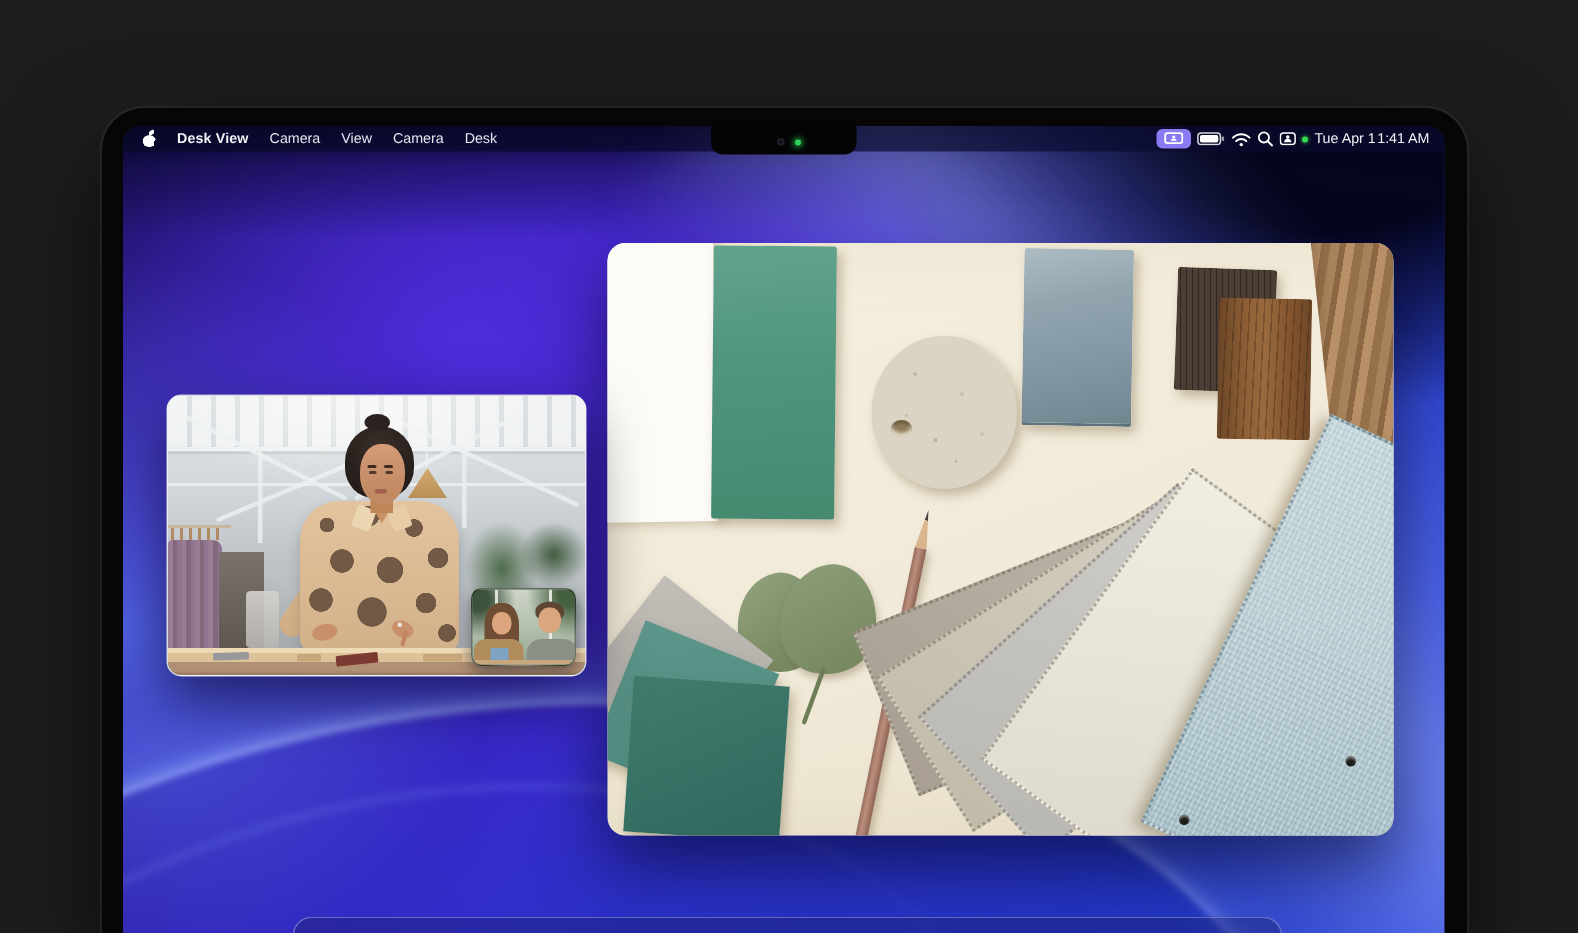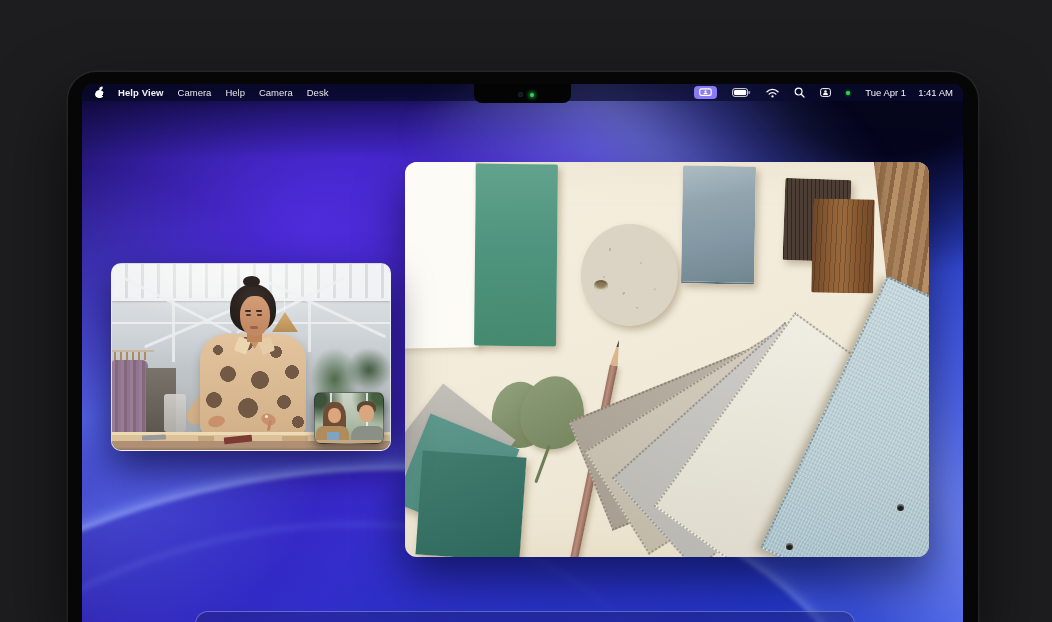--- a/index.html
+++ b/index.html
@@ -36,21 +36,21 @@
     filter:blur(2px); box-shadow:0 -18px 44px rgba(110,140,250,.45), 0 -4px 10px rgba(175,192,255,.5); }
   .ridge2 { position:absolute; left:-230px; top:452px; width:820px; height:520px;
     border-radius:50%; border-top:2px solid rgba(140,160,250,.45); transform:rotate(-15deg); filter:blur(3px); }
 
   
   .menubar { position:absolute; left:0; top:0; width:100%; height:17px;
     display:flex; justify-content:space-between; align-items:center;
     background:linear-gradient(90deg, rgba(7,8,40,.78), rgba(10,10,48,.62));
     color:#f1f1f6; font-size:9.5px; z-index:20; }
   .mb-left { display:flex; align-items:center; gap:14px; padding-left:13px; }
-  .mb-right { display:flex; align-items:center; gap:15px; padding-right:10px; }
+  .mb-right { display:flex; align-items:center; gap:4px; padding-right:10px; }
   .mb-app { font-weight:bold; letter-spacing:.1px; }
   .mb-item { font-weight:normal; opacity:.95; }
   .apple { position:relative; width:9px; height:10px; display:inline-block; }
   .apple::before { content:""; position:absolute; left:0; top:2.5px; width:9px; height:7.5px;
     background:#fff; border-radius:4.5px 4.5px 4px 4px;
     -webkit-mask:radial-gradient(circle 2.6px at 10px 5.4px, transparent 96%, #000);
     mask:radial-gradient(circle 2.6px at 10px 5.4px, transparent 96%, #000); }
   .apple::after { content:""; position:absolute; left:4.4px; top:-.5px; width:3.6px; height:3px;
     background:#fff; border-radius:80% 10% 80% 10%; transform:rotate(-22deg); }
   .pill { display:flex; align-items:center; justify-content:center; width:23px; height:13px;
@@ -252,23 +252,23 @@
 
       <div class="wallpaper">
         <div class="sweepband"></div>
         <div class="ridge1"></div>
         <div class="ridge2"></div>
       </div>
 
       <div class="menubar">
         <div class="mb-left">
           <span class="apple"></span>
-          <span class="mb-app">Help View</span>
+          <span class="mb-app">Desk View</span>
           <span class="mb-item">Camera</span>
-          <span class="mb-item">Help</span>
+          <span class="mb-item">View</span>
           <span class="mb-item">Camera</span>
           <span class="mb-item">Desk</span>
         </div>
         <div class="mb-right">
           <span class="pill">
             <svg width="13" height="9" viewBox="0 0 13 9">
               <rect x="0.8" y="0.8" width="11.4" height="6.6" rx="1.6" fill="none" stroke="#fff" stroke-width="1.2"></rect>
               <circle cx="6.5" cy="3.3" r="1" fill="#fff"></circle>
               <path d="M4.4 5.9 a2.2 2.2 0 0 1 4.2 0 z" fill="#fff"></path>
             </svg>

